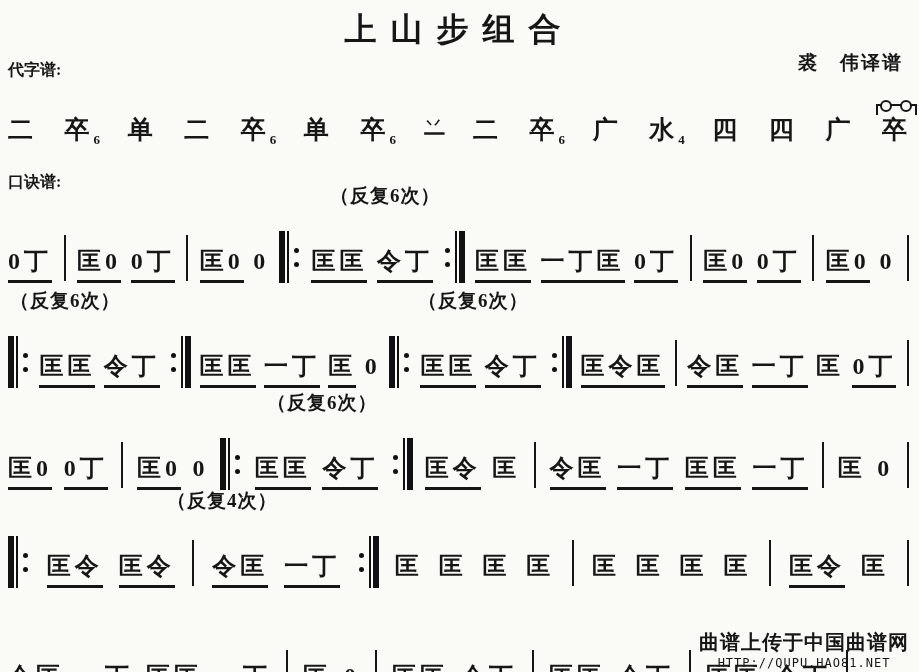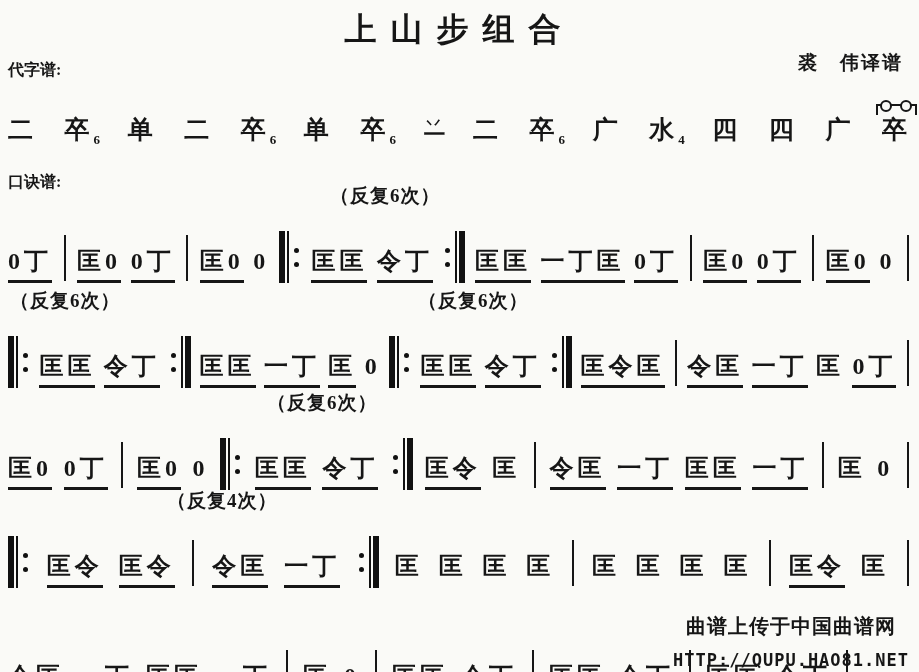--- a/index.html
+++ b/index.html
@@ -61,23 +61,22 @@
   .overmark i{
     width:8px;height:8px;border:2px solid #161616;border-radius:50%;
     background:#fafaf7;margin-top:-6px;display:block;
   }
   .ell{font-size:22px;font-weight:bold;letter-spacing:2px;padding-bottom:10px;}
   .footer{
     position:absolute;right:10px;bottom:2px;text-align:center;
   }
   .footer .site{font-size:20px;font-weight:bold;letter-spacing:1px;}
   .footer .url{
-    font-size:17px;font-weight:bold;letter-spacing:1px;
+    font-size:12px;font-weight:normal;letter-spacing:1px;
     font-family:"DejaVu Sans Mono","Liberation Mono",monospace;
-    margin-top:10px;
   }
 </style>
 </head>
 <body>
 
 <h1 class="page-title">上山步组合</h1>
 <div class="credit">裘　伟译谱</div>
 <div class="sec-label daizi-label">代字谱:</div>
 <div class="daizi-row" id="daizi-row">
     <span class="tok dz">二</span>

